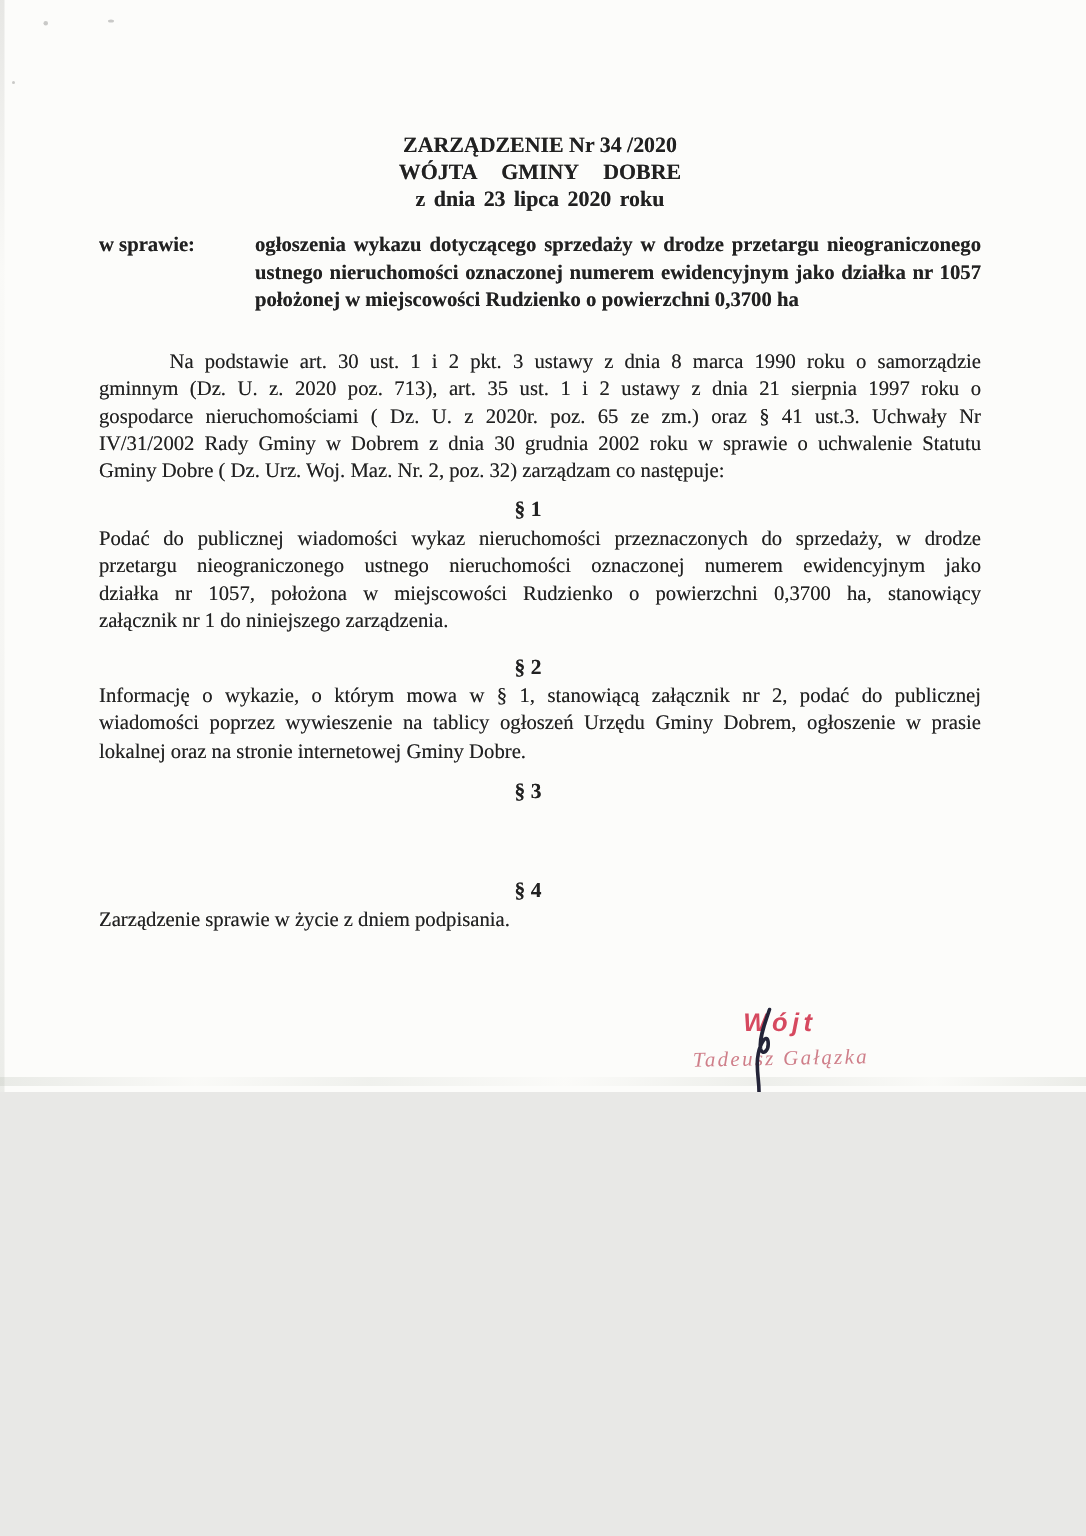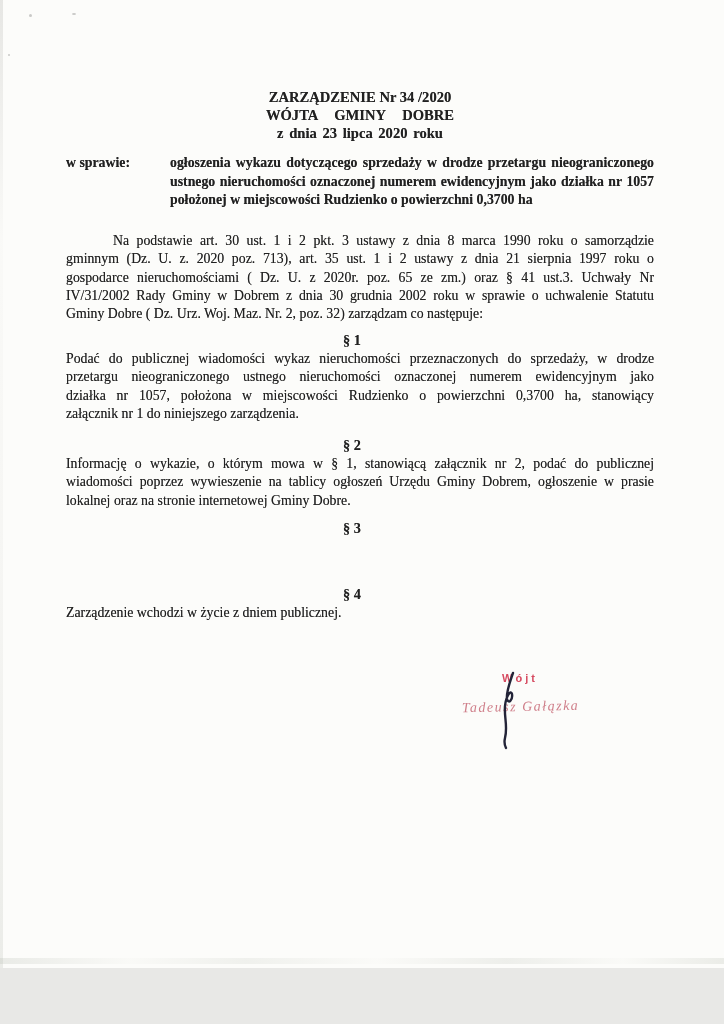--- a/index.html
+++ b/index.html
@@ -3,21 +3,21 @@
 <meta charset="utf-8">
 <style>
   html, body {
     margin: 0;
     padding: 0;
     background: #e8e8e6;
   }
   .page {
     position: relative;
     width: 724px;
-    height: 968px;
+    height: 728px;
     margin: 0 auto;
     background: #fcfcfa;
     overflow: hidden;
     font-family: "Liberation Serif", serif;
     color: #212121;
     text-shadow: 0 0 .4px rgba(25,25,25,.55);
   }
 
   
   .doc-header {
@@ -94,23 +94,24 @@
   }
 
   
   .stamp-title {
     position: absolute;
     left: 488px; top: 672px;
     width: 64px;
     text-align: center;
     font-family: "Liberation Sans", sans-serif;
     font-weight: bold;
-    font-size: 11px;
+    font-size: 17px;
     letter-spacing: 3px;
     text-shadow: none;
+    font-style: italic;
   }
   .stamp-name {
     position: absolute;
     left: 462px; top: 699px;
     font-style: italic;
     font-size: 14px;
     letter-spacing: 1.5px;
     white-space: nowrap;
     transform: rotate(-1.2deg);
     text-shadow: none;
@@ -200,21 +201,21 @@
           <div class="jl">wiadomości poprzez wywieszenie na tablicy ogłoszeń Urzędu Gminy Dobrem, ogłoszenie w prasie</div>
           <div class="jl last">lokalnej oraz na stronie internetowej Gminy Dobre.</div>
         </div>
       </div>
       <div class="section sec3">
         <div class="sec-heading">§ 3</div>
       </div>
       <div class="section sec4">
         <div class="sec-heading">§ 4</div>
         <div class="sec-body">
-          <div class="jl last">Zarządzenie wchodzi w życie z dniem publicznej.</div>
+          <div class="jl last">Zarządzenie sprawie w życie z dniem podpisania.</div>
         </div>
       </div>
     </div>
 
   <div class="stamp-title" style="color: rgb(214, 73, 95);">Wójt</div>
   <div class="stamp-name" style="color: rgb(207, 127, 138);">Tadeusz Gałązka</div>
 
   <svg class="sig-svg" viewBox="0 0 36 84" aria-hidden="true">
     <path d="M 17 5 C 14 14, 10 24, 11 31 C 12 36, 17 33, 16 26 C 15 21, 10 28, 9 38 C 8 50, 12 58, 9 70 C 8 74, 9 78, 10 80" fill="none" stroke="#232438" stroke-width="2.4" stroke-linecap="round" stroke-linejoin="round"></path>
   </svg>

